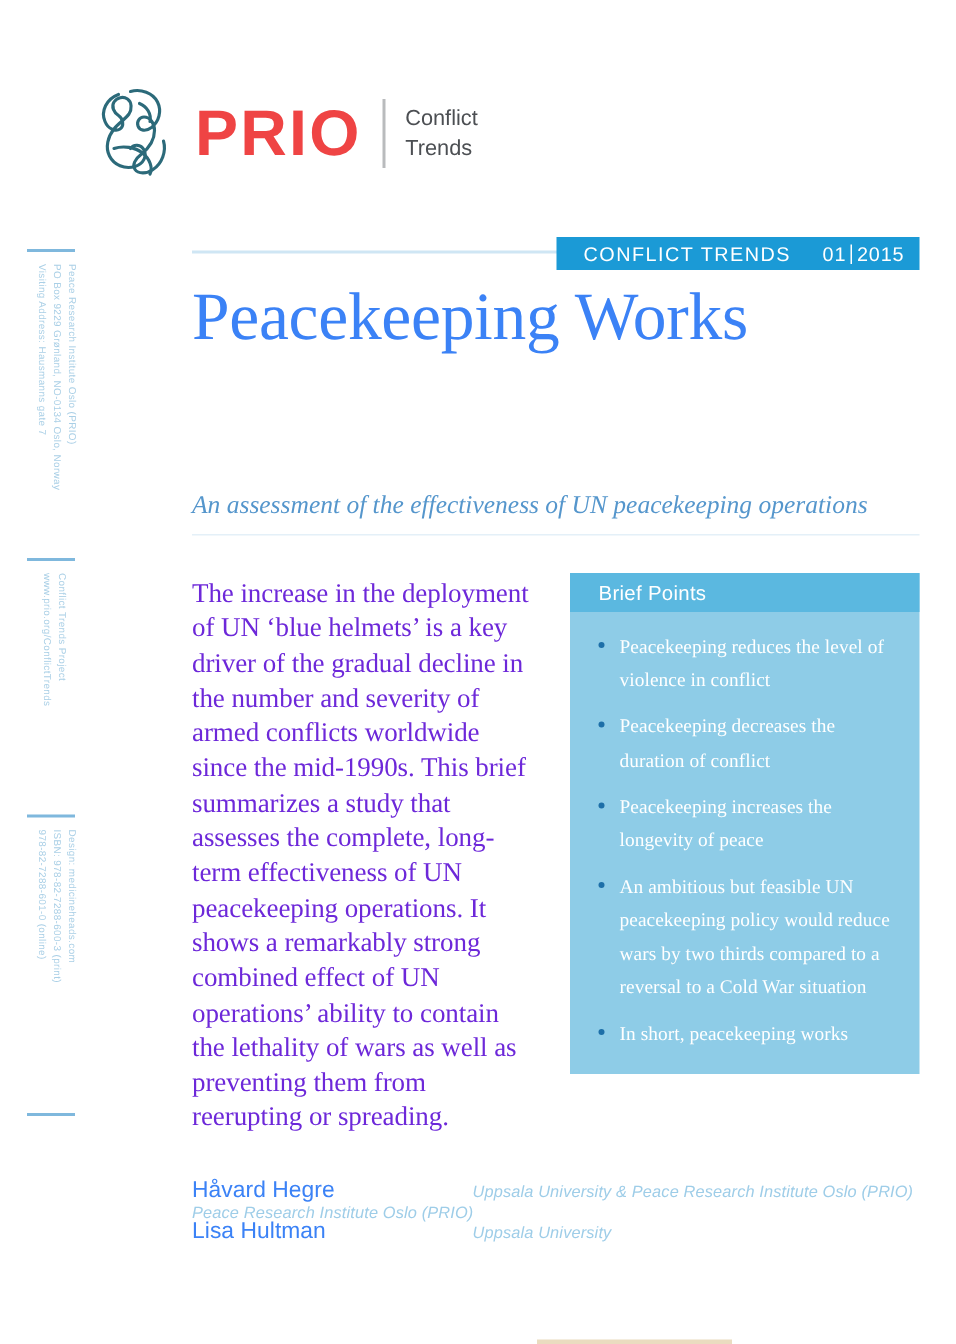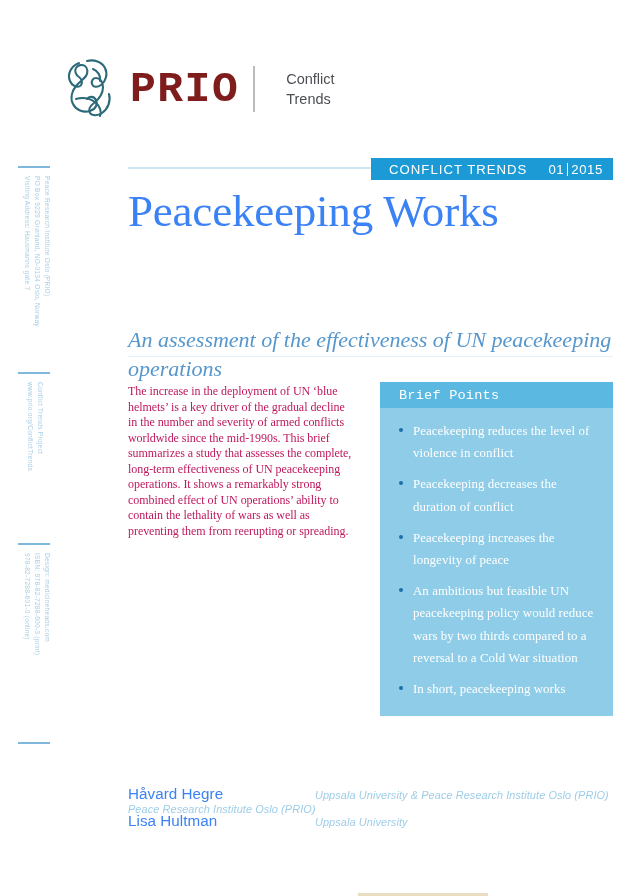--- a/index.html
+++ b/index.html
@@ -31,43 +31,42 @@
     align-items: center;
     height: 72px;
   }
   .logo-mark {
     width: 62px;
     height: 66px;
     flex: 0 0 auto;
   }
   .logo-mark svg { display: block; }
   .logo-word {
-    font-family: Liberation Mono, monospace;
+    font-family: Liberation Sans, sans-serif;
     font-size: 43px;
     font-weight: bold;
     letter-spacing: 1.5px;
-    color: #7f1d1d;
+    color: #ef4444;
     line-height: 1;
     margin-left: 6px;
     margin-top: 2px;
   }
   .logo-divider {
     width: 2px;
     height: 46px;
     background: #b9bbbd;
     margin: 0 13px 0 14px;
     margin-top: 2px;
   }
   .logo-sub {
     font-family: "Liberation Sans", sans-serif;
     font-size: 14.5px;
     color: #4c4f53;
     line-height: 1.38;
     margin-top: 2px;
-    margin-left: 18px;
   }
 
   
   .sidebar {
     position: absolute;
     left: 0;
     top: 0;
     width: 72px;
     height: 896px;
   }
@@ -197,43 +196,43 @@
   }
 
   
   .subtitle {
     position: absolute;
     left: 128px;
     top: 326px;
     width: 490px;
     font-family: "Liberation Serif", serif;
     font-style: italic;
-    font-size: 22px;
+    font-size: 17px;
     color: #5596cc;
     line-height: 1.3;
   }
   .subtitle-rule {
     position: absolute;
     left: 128px;
     top: 356px;
     width: 485px;
     height: 1px;
     background: #e4f0f8;
   }
 
   
   .intro {
     position: absolute;
     left: 128px;
     top: 384px;
     width: 228px;
     font-family: "Liberation Serif", serif;
-    font-size: 12px;
+    font-size: 18px;
     line-height: 1.295;
-    color: #be185d;
+    color: #6d28d9;
     text-align: left;
     letter-spacing: -0.05px;
   }
 
   
   .brief-box {
     position: absolute;
     left: 380px;
     top: 382px;
     width: 233px;
@@ -241,21 +240,21 @@
   }
   .brief-header {
     height: 26px;
     background: #5bb8e0;
     display: flex;
     align-items: center;
     padding-left: 19px;
     box-sizing: border-box;
   }
   .brief-header-text {
-    font-family: Liberation Mono, monospace;
+    font-family: Liberation Sans, sans-serif;
     font-size: 13.6px;
     color: #ffffff;
     letter-spacing: 0.2px;
     text-align: right;
   }
   .brief-list {
     list-style: none;
     margin: 0;
     padding: 12px 14px 16px 19px;
   }

